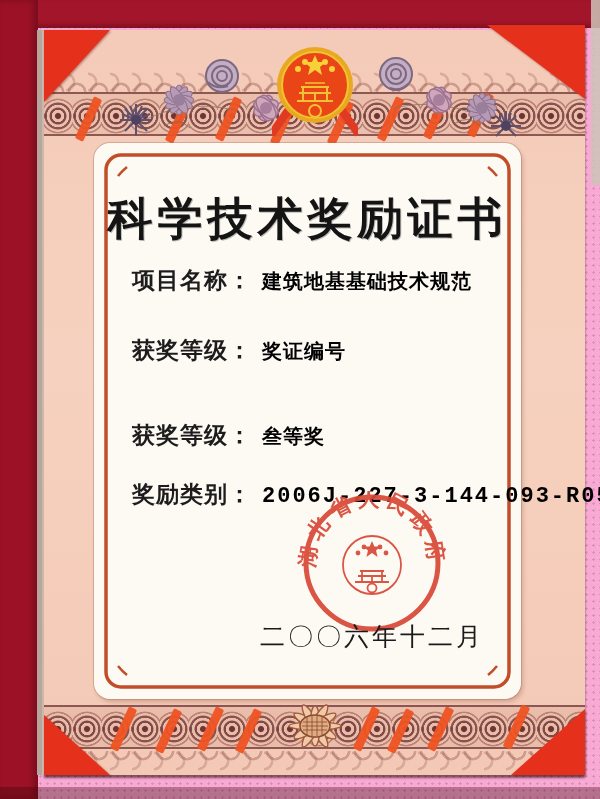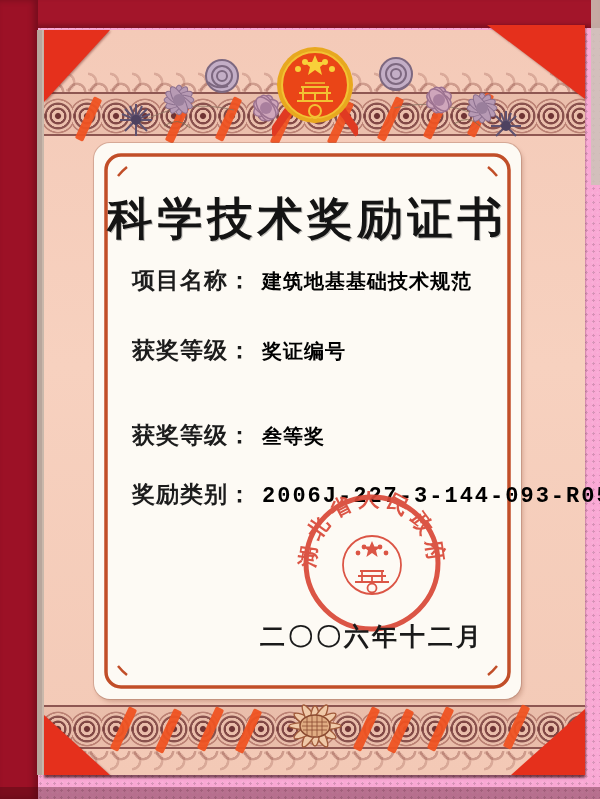--- a/index.html
+++ b/index.html
@@ -60,21 +60,21 @@
     text-shadow:1px 1px 0 rgba(0,0,0,.25); }
 
   .field-row { position:absolute; left:38px; white-space:nowrap; }
   .row-1 { top:122px; } .row-2 { top:192px; } .row-3 { top:245px;margin-top:32px; } .row-4 { top:292px; } .row-5 { top:336px; }
   .field-label { font-size:23px; color:#1c1c1c; letter-spacing:1px;font-weight:bold; }
   .field-value { font-size:20px; font-weight:700; color:#000; margin-left:10px; letter-spacing:1px; }
   .value-mono { font-family:"Liberation Mono","DejaVu Sans Mono",monospace; font-size:22px; letter-spacing:2px; font-weight:600; }
 
   .seal { position:absolute; left:203px; top:348px; width:150px; height:150px; opacity:.92; }
   .issue-date { position:absolute; left:138px; top:477px; width:280px; text-align:center;
-    font-size:25px; color:#1a1a1a; letter-spacing:3px; font-weight:700; }
+    font-size:25px; color:#1a1a1a; letter-spacing:3px; font-weight:400; }
 
   
   .pocket { position:absolute; width:0; height:0; filter:drop-shadow(1px 1px 1px rgba(80,0,0,.4)); }
   .pocket-tl { left:0; top:0; border-top:72px solid #e5301c; border-right:66px solid transparent; }
   .pocket-tr { right:0; top:-5px; border-top:74px solid #e5301c; border-left:98px solid transparent; }
   .pocket-bl { left:0; bottom:0; border-bottom:60px solid #e5301c; border-right:66px solid transparent; }
   .pocket-br { right:0; bottom:0; border-bottom:66px solid #e5301c; border-left:74px solid transparent; }
 
   .medallion { position:absolute; left:242px; top:669px; width:58px; height:54px; }
 </style>

